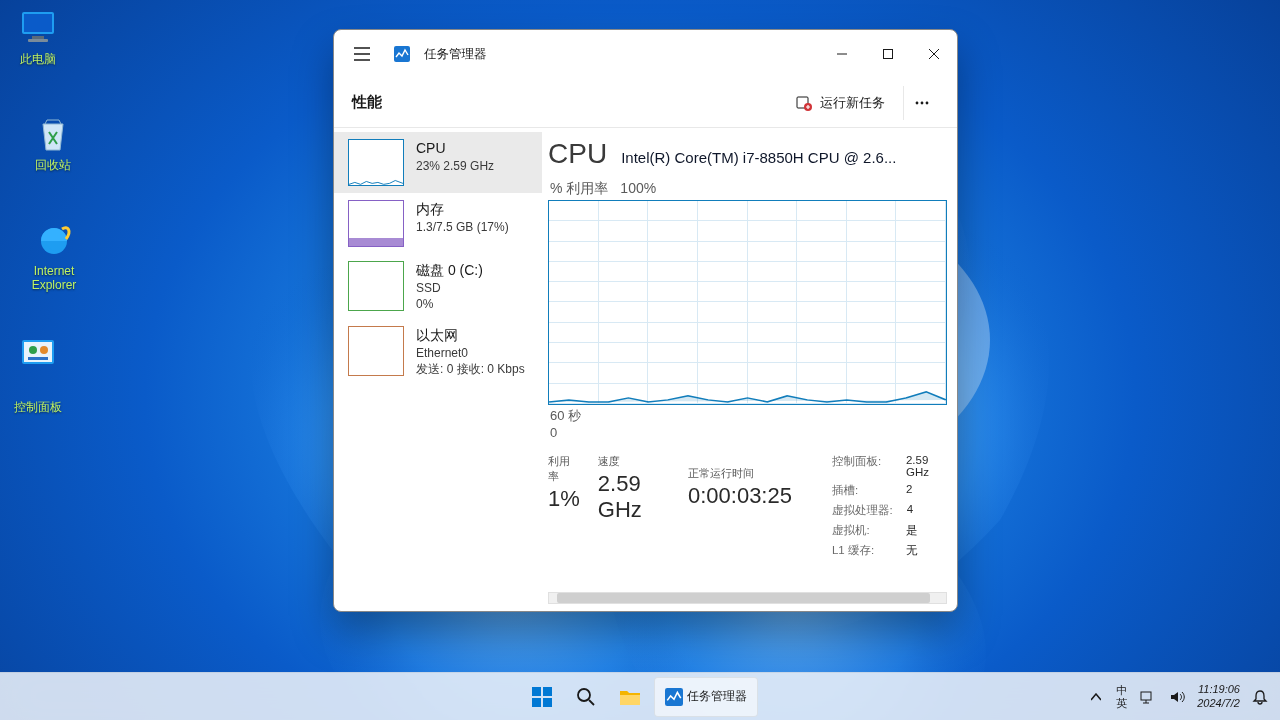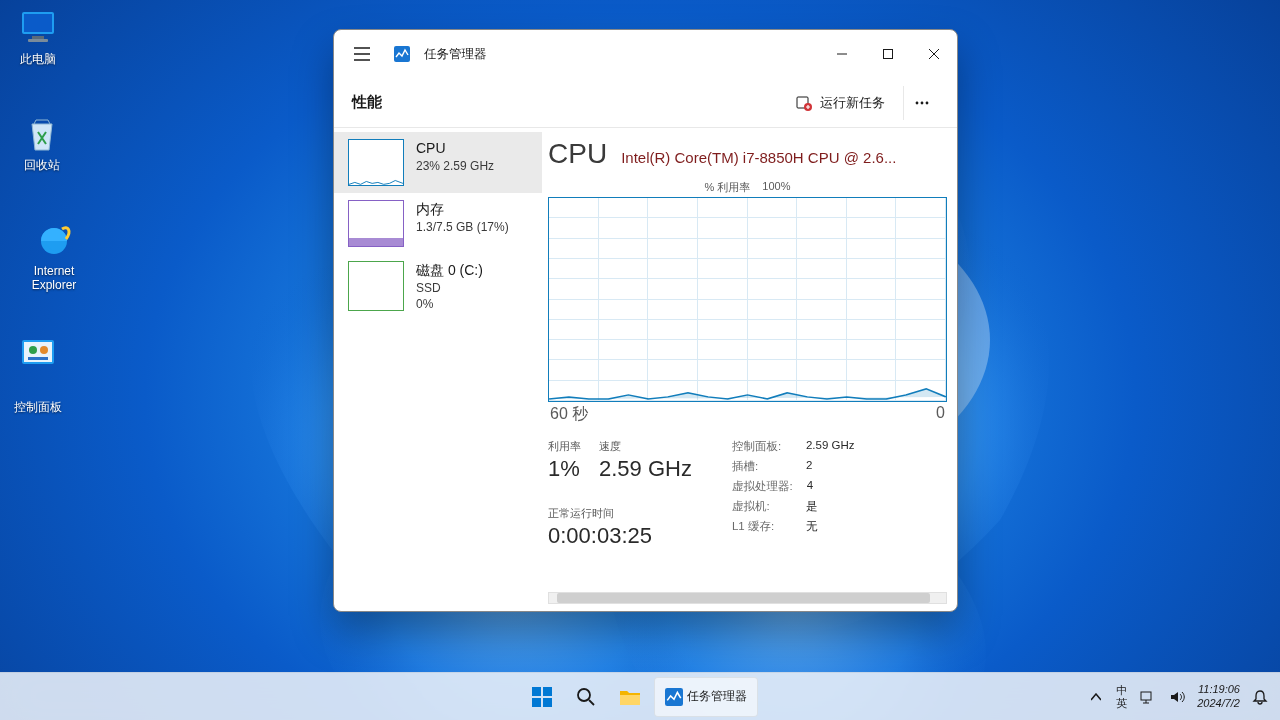--- a/index.html
+++ b/index.html
@@ -10,21 +10,21 @@
   position:absolute; inset:0;
   background:
     radial-gradient(ellipse 900px 700px at 50% 55%, #3ba4ff 0%, #1a7de0 30%, #0a5bc9 55%, #063b8f 100%);
 }
 .bloom { position:absolute; inset:0; pointer-events:none; }
 .bloom svg { width:100%; height:100%; }
 
 
 .desktop-icon { position:absolute; width:76px; display:flex; flex-direction:column; align-items:center; gap:4px; cursor:pointer; }
 .desktop-icon .ic { width:40px; height:40px; display:flex; align-items:center; justify-content:center; }
-.desktop-icon .lbl { color:#ffffff; font-size:12px; text-align:center; text-shadow:0 1px 2px rgba(0,0,0,.6); line-height:1.2; }
+.desktop-icon .lbl { color:#bef264; font-size:12px; text-align:center; text-shadow:0 1px 2px rgba(0,0,0,.6); line-height:1.2; }
 
 
 .tm {
   position:absolute; left:333px; top:29px; width:625px; height:583px;
   background:#fff; border:1px solid #888; border-radius:8px; box-shadow:0 20px 40px rgba(0,0,0,.35);
   display:flex; flex-direction:column; overflow:hidden;
 }
 .titlebar { height:48px; display:flex; align-items:center; padding-left:10px; }
 .tb-left { display:flex; align-items:center; gap:14px; }
 .hamburger { width:36px; height:36px; display:flex; align-items:center; justify-content:center; border-radius:4px; }
@@ -50,33 +50,33 @@
 .thumb.net { height:50px; }
 .thumb.disk { height:50px; }
 .thumb .mini { position:absolute; inset:0; }
 .sinfo { display:flex; flex-direction:column; gap:0; font-size:12px; color:#3a3a3a; line-height:1.35; }
 .sname { font-size:14px; color:#1a1a1a; }
 
 
 .detail { flex:1; padding:10px 10px 6px 6px; display:flex; flex-direction:column; min-width:0; }
 .dhead { display:flex; align-items:baseline; gap:14px; padding:0 0 4px 0; white-space:nowrap; }
 .dtitle { font-size:28px; font-weight:400; color:#3a3a3a; }
-.dsub { font-size:15px; color:#7f1d1d; overflow:hidden; text-overflow:ellipsis; }
+.dsub { font-size:15px; color:#0f172a; overflow:hidden; text-overflow:ellipsis; }
 
 .chart-wrap { margin-top:6px; }
-.chart-lbls { display:flex; justify-content:center; font-size:11px; color:#5a5a5a; padding:0 2px 2px;gap:12px; }
+.chart-lbls { display:flex; justify-content:flex-start; font-size:14px; color:#5a5a5a; padding:0 2px 2px;gap:12px; }
 .chart { height:205px; border:1px solid #117dbb; position:relative; background:
   repeating-linear-gradient(to right, transparent 0 calc(100%/8 - 1px), #d8e9f4 calc(100%/8 - 1px) calc(100%/8)),
   repeating-linear-gradient(to bottom, transparent 0 calc(100%/10 - 1px), #d8e9f4 calc(100%/10 - 1px) calc(100%/10));
 }
 .chart svg { position:absolute; inset:0; width:100%; height:100%; }
-.x-lbls { display:flex; justify-content:space-between; font-size:16px; color:#5a5a5a; padding:2px 2px 0; }
+.x-lbls { display:flex; justify-content:space-between; font-size:13px; color:#5a5a5a; padding:2px 2px 0;flex-direction:column; }
 
 .stats { display:flex; gap:34px; margin-top:14px; }
-.statcol { display:flex; flex-direction:column; gap:12px; }
+.statcol { display:flex; flex-direction:row; gap:12px; }
 .stat .sl { font-size:11px; color:#5a5a5a; }
 .stat .sv { font-size:22px; color:#2a2a2a; margin-top:2px; }
 .stat .svm { font-size:22px; color:#2a2a2a; margin-top:2px; }
 .statrow { display:flex; gap:18px; }
 
 .specs { display:flex; flex-direction:column; gap:5px; font-size:11.5px; color:#5a5a5a; margin-left:6px; }
 .specs .row { display:flex; gap:14px; }
 .specs .k { min-width:60px; color:#6a6a6a; }
 .specs .v { color:#2a2a2a; }
 
@@ -126,21 +126,21 @@
   <div class="ic">
     <svg width="40" height="40" viewBox="0 0 40 40">
         <rect x="4" y="4" width="32" height="22" rx="2" fill="#1e9df1"></rect>
         <rect x="6" y="6" width="28" height="18" fill="#0a5bc9"></rect>
         <rect x="14" y="28" width="12" height="3" fill="#5a6b7a"></rect>
         <rect x="10" y="31" width="20" height="3" rx="1" fill="#7a8b9a"></rect>
       </svg>
   </div>
   <span class="lbl">此电脑</span>
 </div>
-<div class="desktop-icon" style="left:4px; top:114px;">
+<div class="desktop-icon" style="left:15px; top:114px;">
   <div class="ic">
     <svg width="40" height="40" viewBox="0 0 40 40">
         <path d="M10 10h20l-3 26H13z" fill="#cfe6f7" stroke="#8fb8d4" stroke-width="1"></path>
         <path d="M12 10l2-4h12l2 4" fill="none" stroke="#8fb8d4"></path>
         <path d="M16 18l4 6-4 6M24 18l-4 6 4 6" stroke="#2e9e4a" stroke-width="2" fill="none"></path>
       </svg>
   </div>
   <span class="lbl">回收站</span>
 </div>
 <div class="desktop-icon" style="left:16px; top:220px;">
@@ -242,20 +242,28 @@
         </div>
       </div>
       <div class="sitem">
         <div class="thumb disk" style="border-color:#4ca64c"></div>
         <div class="sinfo">
           <span class="sname">磁盘 0 (C:)</span>
           <span>SSD</span>
           <span>0%</span>
         </div>
       </div>
+      <div class="sitem">
+        <div class="thumb net" style="border-color:#c47a4c"></div>
+        <div class="sinfo">
+          <span class="sname">以太网</span>
+          <span>Ethernet0</span>
+          <span>发送: 0 接收: 0 Kbps</span>
+        </div>
+      </div>
     </div>
 
     <div class="detail">
       <div class="dhead">
         <span class="dtitle">CPU</span>
         <span class="dsub">Intel(R) Core(TM) i7-8850H CPU @ 2.6...</span>
       </div>
 
       <div class="chart-wrap">
         <div class="chart-lbls">

